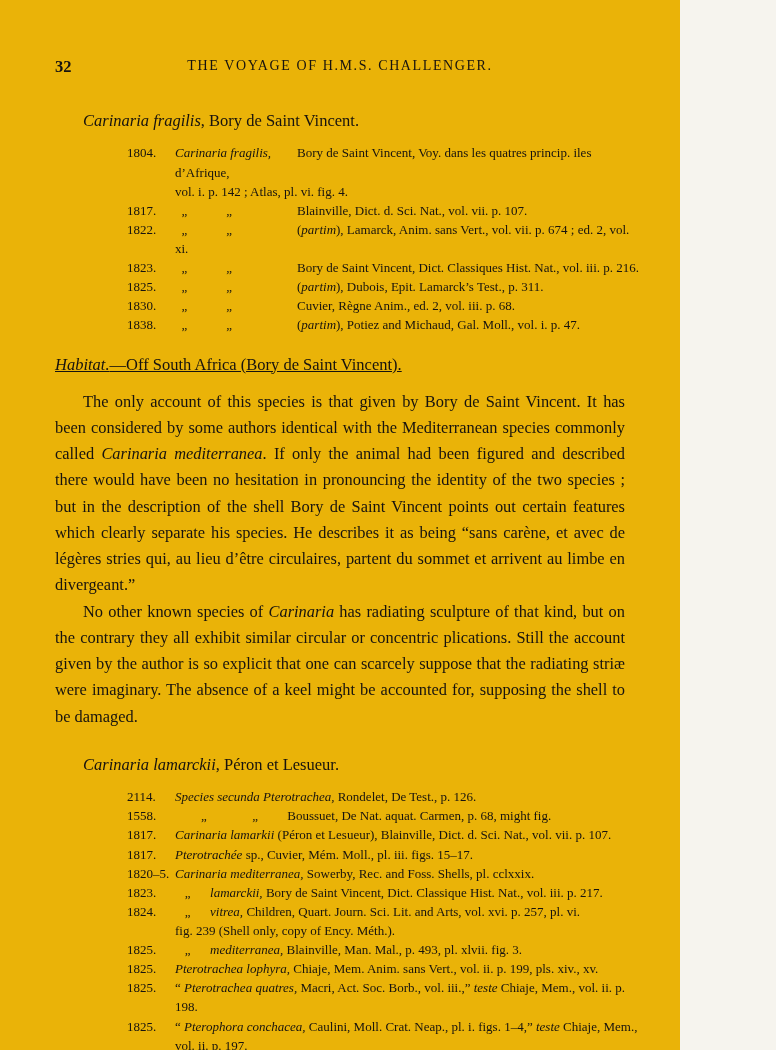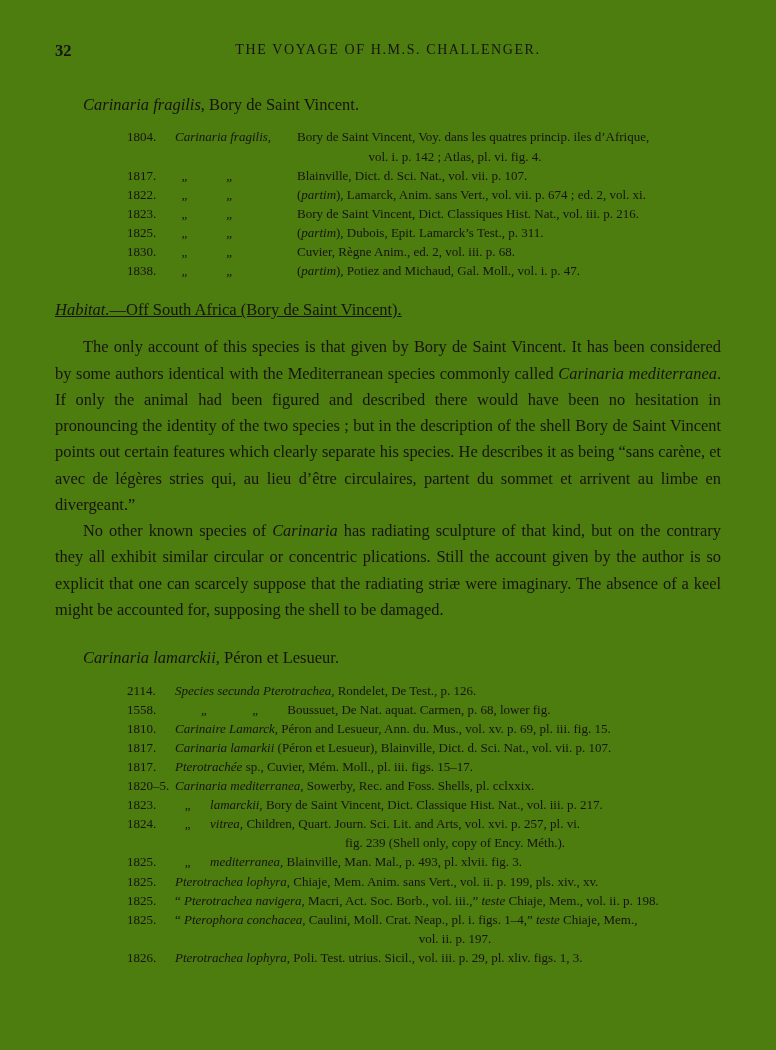--- a/index.html
+++ b/index.html
@@ -5,24 +5,24 @@
   * { box-sizing: border-box; }
   html, body { margin: 0; padding: 0; }
   body {
     width: 776px; height: 1050px;
     background: #f6f4ee;
     font-family: "Liberation Serif", "DejaVu Serif", serif;
     color: #17130f;
   }
   .page {
     position: relative;
-    width: 776px; height: 1050px;
-    padding: 42px 55px 0 55px;
+    width: 680px; height: 1050px;
+    padding: 58px 55px 0 55px;
     overflow: hidden;
-    background: #4d7c0f;
+    background: #eab308;
   }
   .running-head {
     position: relative;
     text-align: center;
     font-size: 14px;
     letter-spacing: 1.6px;
     height: 22px;
   }
   .pagenum {
     position: absolute;
@@ -43,21 +43,21 @@
     margin-left: 72px;
     margin-right: -14px;
     font-size: 13px;
     line-height: 1.47;
   }
   .syn-row { display: flex; }
   .syn-year { flex: 0 0 48px; white-space: pre; }
   .syn-body { flex: 1; min-width: 0; }
   .cols .syn-label { display: inline-block; min-width: 122px; white-space: pre-wrap; vertical-align: top; }
   .syn-line { white-space: pre-wrap; }
-  .syn-cont { display: block; text-align: center; white-space: pre-wrap; }
+  .syn-cont { display: block; white-space: pre-wrap; }
   .habitat {
     font-size: 16.5px;
     margin: 20px 0 14px 0;
     text-decoration: underline;
   }
   .body-par {
     font-size: 16.4px;
     line-height: 1.6;
     text-align: justify;
     text-indent: 28px;
@@ -115,25 +115,21 @@
 
   <h2 class="species-heading second"><i>Carinaria lamarckii</i>, Péron et Lesueur.</h2>
 
   <div class="syn-list">
       <div class="syn-row">
         <span class="syn-year">2114.</span>
         <div class="syn-body"><span class="syn-line"><i>Species secunda Pterotrachea,</i> Rondelet, De Test., p. 126.</span></div>
       </div>
       <div class="syn-row">
         <span class="syn-year">1558.</span>
-        <div class="syn-body"><span class="syn-line">        „              „         Boussuet, De Nat. aquat. Carmen, p. 68, lower fig.</span></div>
-      </div>
-      <div class="syn-row">
-        <span class="syn-year">1810.</span>
-        <div class="syn-body"><span class="syn-line"><i>Carinaire Lamarck,</i> Péron and Lesueur, Ann. du. Mus., vol. xv. p. 69, pl. iii. fig. 15.</span></div>
+        <div class="syn-body"><span class="syn-line">        „              „         Boussuet, De Nat. aquat. Carmen, p. 68, might fig.</span></div>
       </div>
       <div class="syn-row">
         <span class="syn-year">1817.</span>
         <div class="syn-body"><span class="syn-line"><i>Carinaria lamarkii</i> (Péron et Lesueur), Blainville, Dict. d. Sci. Nat., vol. vii. p. 107.</span></div>
       </div>
       <div class="syn-row">
         <span class="syn-year">1817.</span>
         <div class="syn-body"><span class="syn-line"><i>Pterotrachée</i> sp., Cuvier, Mém. Moll., pl. iii. figs. 15–17.</span></div>
       </div>
       <div class="syn-row">
@@ -151,21 +147,21 @@
       <div class="syn-row">
         <span class="syn-year">1825.</span>
         <div class="syn-body"><span class="syn-line">   „      <i>mediterranea,</i> Blainville, Man. Mal., p. 493, pl. xlvii. fig. 3.</span></div>
       </div>
       <div class="syn-row">
         <span class="syn-year">1825.</span>
         <div class="syn-body"><span class="syn-line"><i>Pterotrachea lophyra,</i> Chiaje, Mem. Anim. sans Vert., vol. ii. p. 199, pls. xiv., xv.</span></div>
       </div>
       <div class="syn-row">
         <span class="syn-year">1825.</span>
-        <div class="syn-body"><span class="syn-line">“ <i>Pterotrachea navigera,</i> Macri, Act. Soc. Borb., vol. iii.,” <i>teste</i> Chiaje, Mem., vol. ii. p. 198.</span></div>
+        <div class="syn-body"><span class="syn-line">“ <i>Pterotrachea quatres,</i> Macri, Act. Soc. Borb., vol. iii.,” <i>teste</i> Chiaje, Mem., vol. ii. p. 198.</span></div>
       </div>
       <div class="syn-row">
         <span class="syn-year">1825.</span>
         <div class="syn-body"><span class="syn-line">“ <i>Pterophora conchacea,</i> Caulini, Moll. Crat. Neap., pl. i. figs. 1–4,” <i>teste</i> Chiaje, Mem.,</span><span class="syn-cont">vol. ii. p. 197.</span></div>
       </div>
       <div class="syn-row">
         <span class="syn-year">1826.</span>
         <div class="syn-body"><span class="syn-line"><i>Pterotrachea lophyra,</i> Poli. Test. utrius. Sicil., vol. iii. p. 29, pl. xliv. figs. 1, 3.</span></div>
       </div>
     </div>

